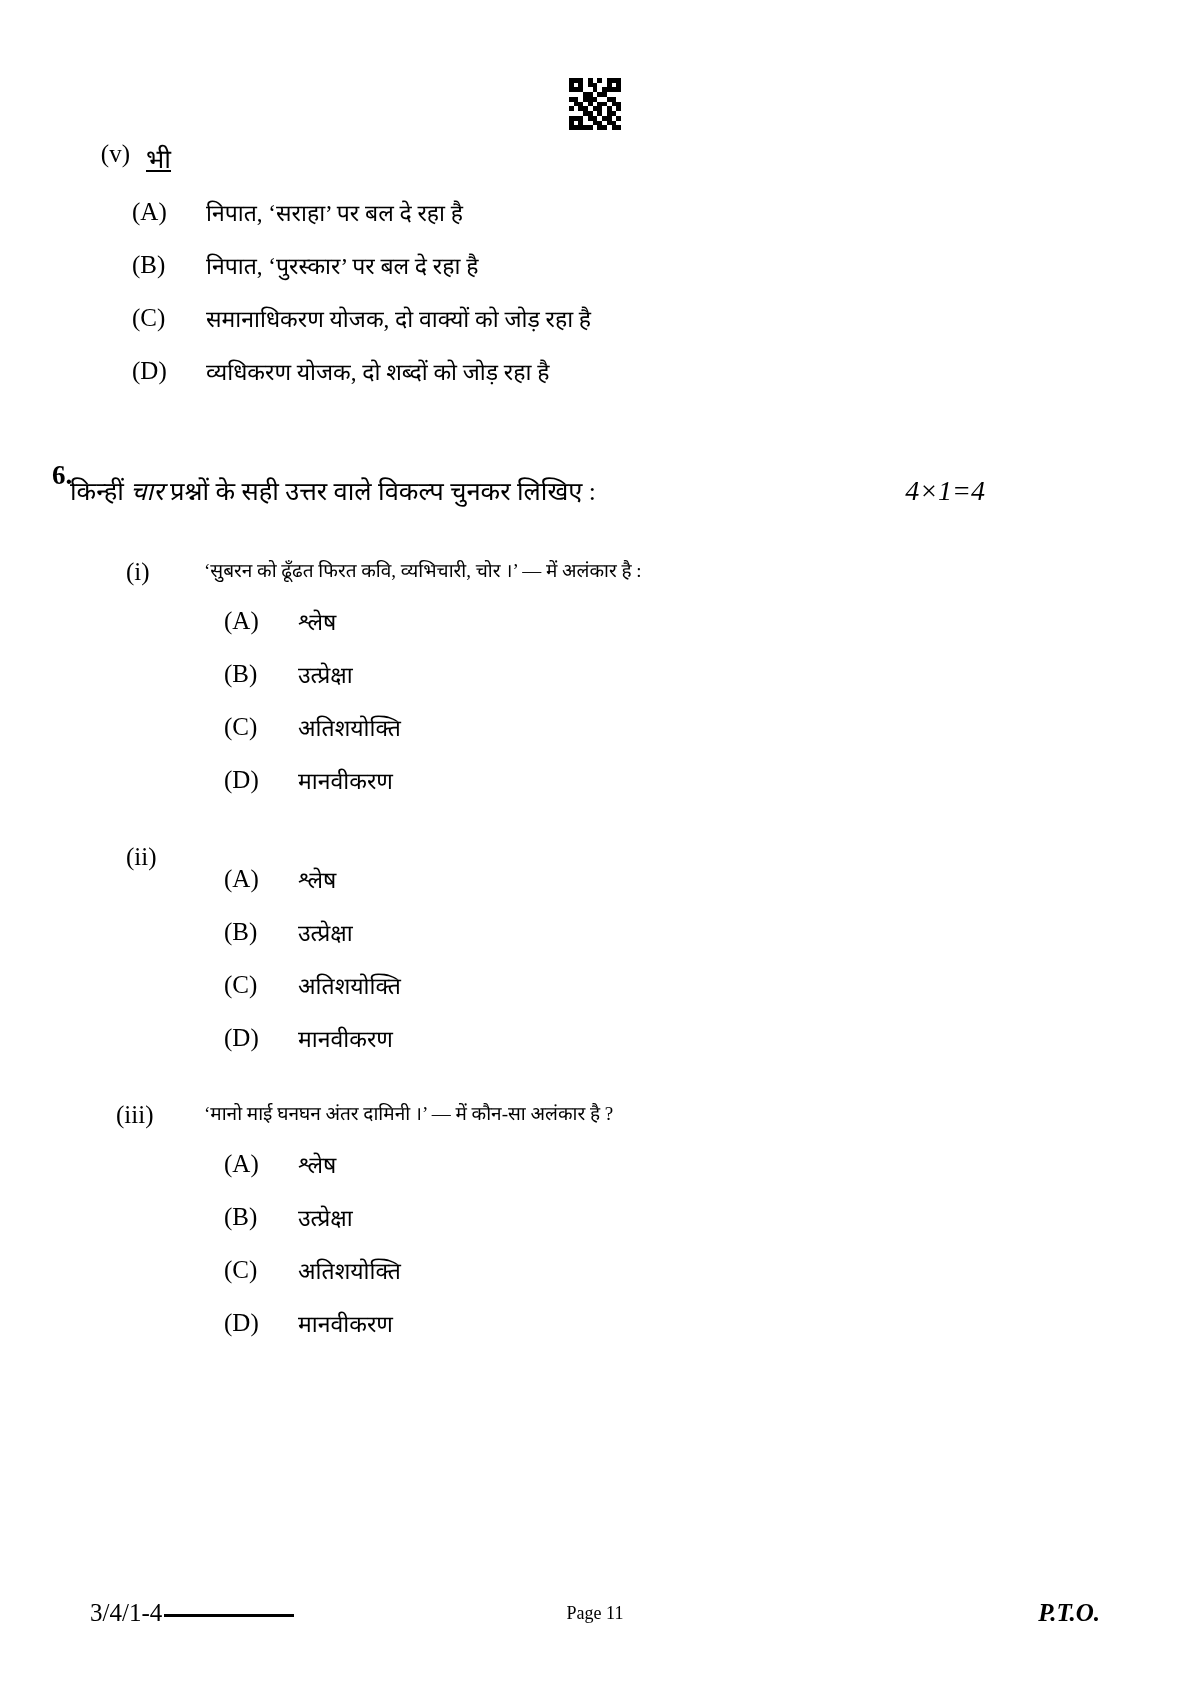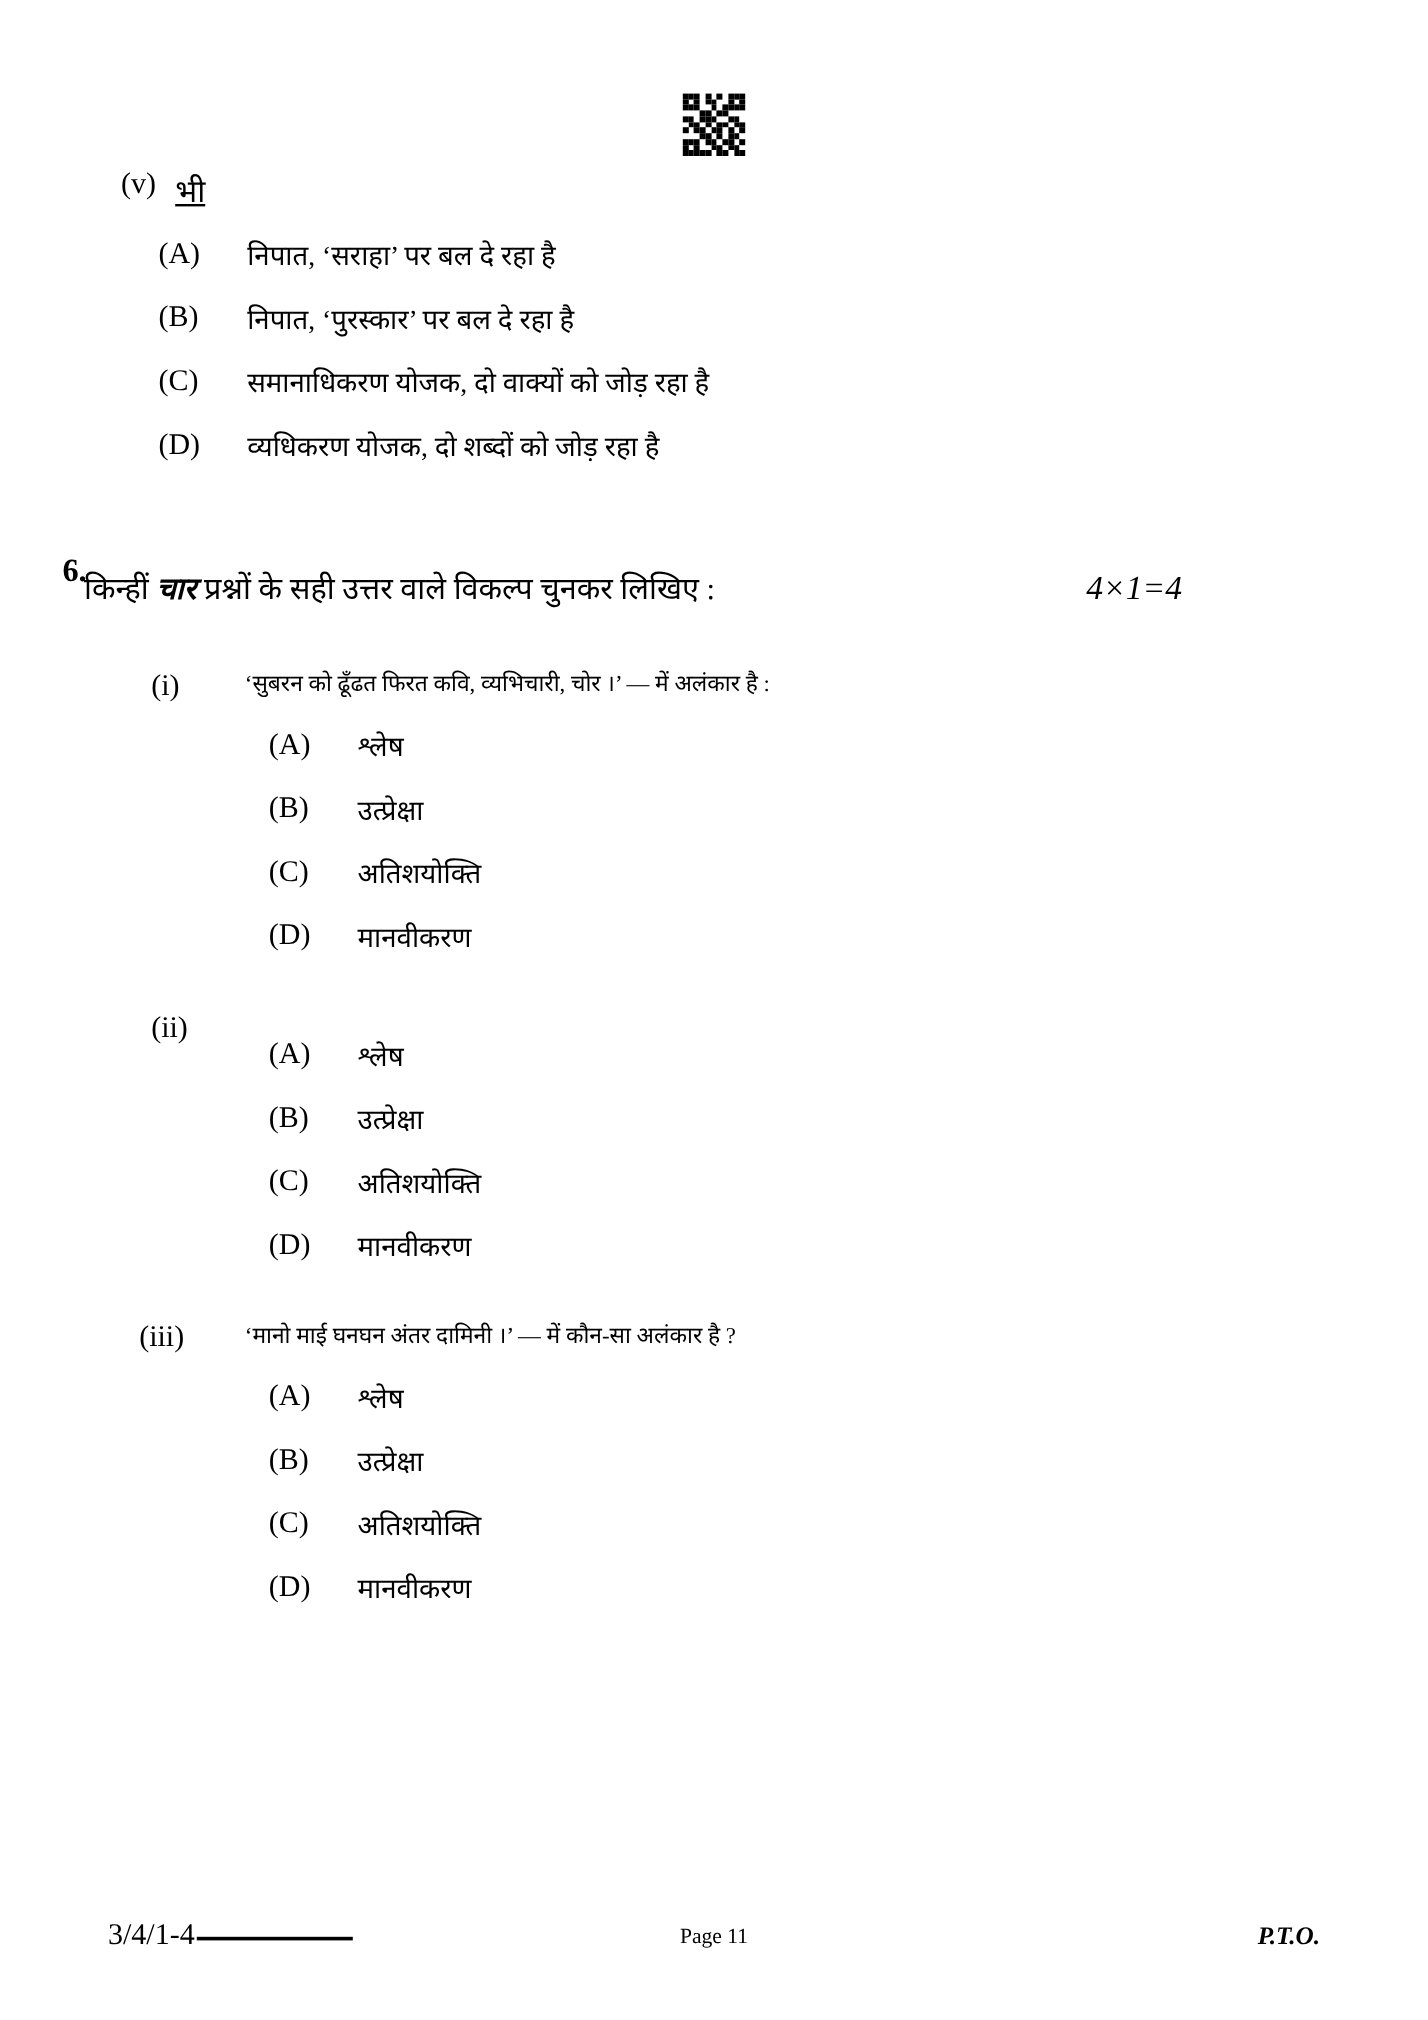--- a/index.html
+++ b/index.html
@@ -117,21 +117,21 @@
   .qline2 {
     font-size: 25.5px;
     line-height: 1.5;
     margin-top: 10px;
     display: flex;
     justify-content: space-between;
     align-items: baseline;
     width: 915px;
   }
   .bold-italic {
-    font-weight: bold;
+    font-weight: normal;
     font-style: italic;
   }
   .marks {
     font-style: italic;
     font-size: 28px;
     white-space: nowrap;
   }
 
   
   .subq {
@@ -194,21 +194,21 @@
     position: absolute;
     left: 0;
     right: 0;
     text-align: center;
     font-size: 18px;
     pointer-events: none;
   }
   .footer-right {
     font-style: italic;
     font-weight: bold;
-    font-size: 21px;
+    font-size: 25px;
   }
 </style>
 </head>
 <body>
 
 <div class="page">
 
   <div class="qr-wrap">
     <div class="qr">
       <i></i>

